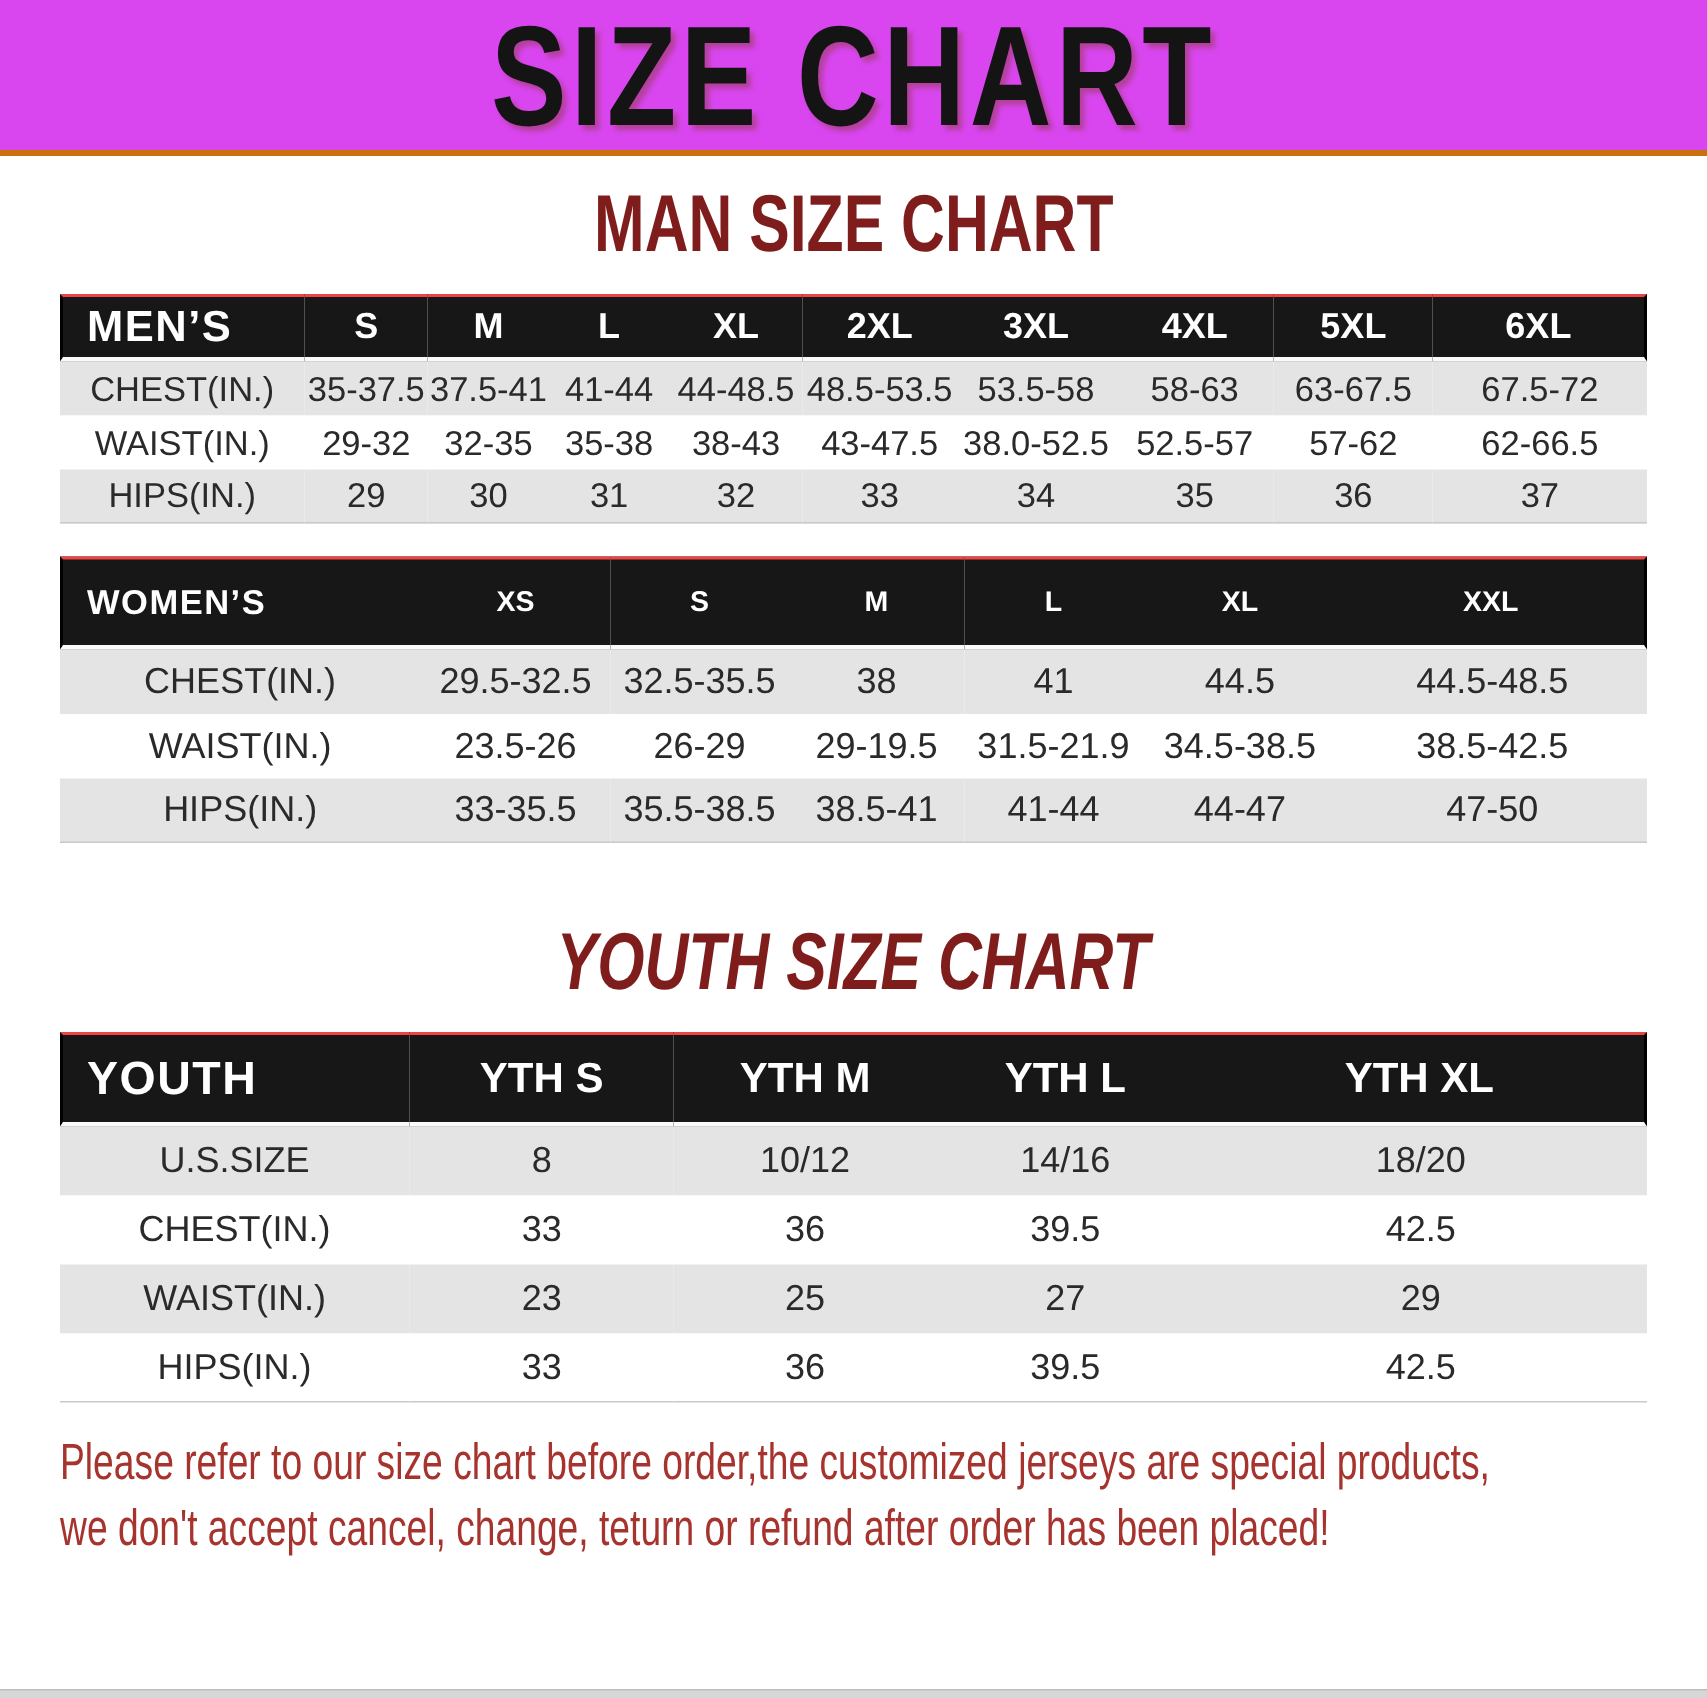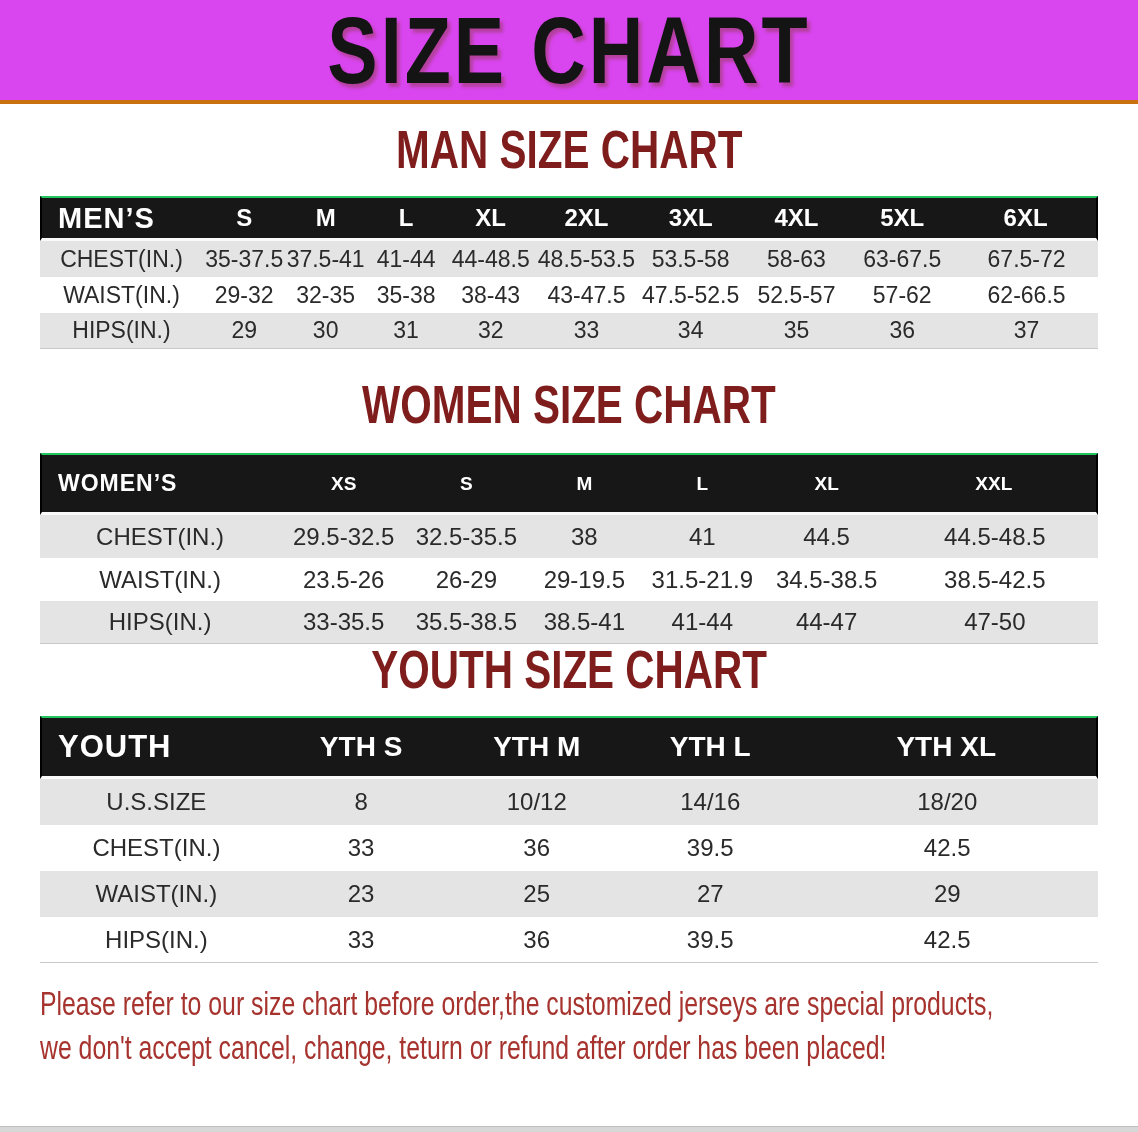--- a/index.html
+++ b/index.html
@@ -18,29 +18,29 @@
     text-shadow:3px 3px 3px rgba(110,55,0,.35);white-space:nowrap;
   }
   
   .heading{
     margin:0;text-align:center;font-weight:800;color:#7f1d1d;
     font-size:44px;height:52px;line-height:52px;white-space:nowrap;
   }
   .heading span{display:inline-block;transform:scale(.92,1.22);transform-origin:center;}
   #man-heading{margin-top:20px;}
   #women-heading{margin-top:30px;}
-  #youth-heading{}
+  #youth-heading{margin-top:54px;font-style:italic;}
   
   table.tbl{
     border-collapse:separate;border-spacing:0;table-layout:fixed;
     width:1058px;margin-left:40px;
   }
   .tbl thead th{
     background:#171717;color:#ffffff;font-weight:700;text-align:center;
-    padding:0;border-bottom:3px solid #fafafa;border-top:2px solid #22c55e;
+    padding:0;border-bottom:3px solid #fafafa;border-top:2px solid #ef4444;
   }
   .tbl thead th:first-child{text-align:left;padding-left:16px;border-left:2px solid #000;}
   .tbl thead th:last-child{border-right:2px solid #000;}
   .tbl td{
     padding:0;text-align:center;color:#2a2a2a;background:#ffffff;
   }
   .tbl tr.g td{background:#E4E4E4;}
   .tbl tbody tr:last-child td{border-bottom:1px solid #c9c9c9;}
   
   .men{margin-top:20px;}
@@ -131,21 +131,21 @@
         <td>63-67.5</td>
         <td>67.5-72</td>
       </tr>
       <tr>
         <td>WAIST(IN.)</td>
         <td>29-32</td>
         <td>32-35</td>
         <td>35-38</td>
         <td>38-43</td>
         <td>43-47.5</td>
-        <td>47.5-52.5</td>
+        <td>38.0-52.5</td>
         <td>52.5-57</td>
         <td>57-62</td>
         <td>62-66.5</td>
       </tr>
       <tr class="g">
         <td>HIPS(IN.)</td>
         <td>29</td>
         <td>30</td>
         <td>31</td>
         <td>32</td>
@@ -153,21 +153,20 @@
         <td>34</td>
         <td>35</td>
         <td>36</td>
         <td>37</td>
       </tr>
     </tbody>
   </table>
 </section>
 
 <section>
-  <h2 class="heading" id="women-heading"><span>WOMEN SIZE CHART</span></h2>
   <table class="tbl women">
     <thead>
       <tr>
         <th>WOMEN’S</th>
         <th>XS</th>
         <th>S</th>
         <th>M</th>
         <th>L</th>
         <th>XL</th>
         <th>XXL</th>

